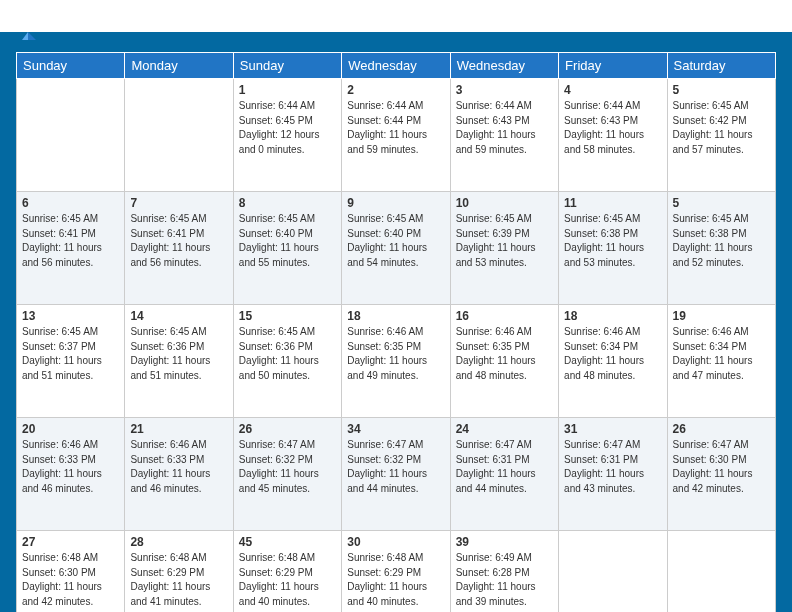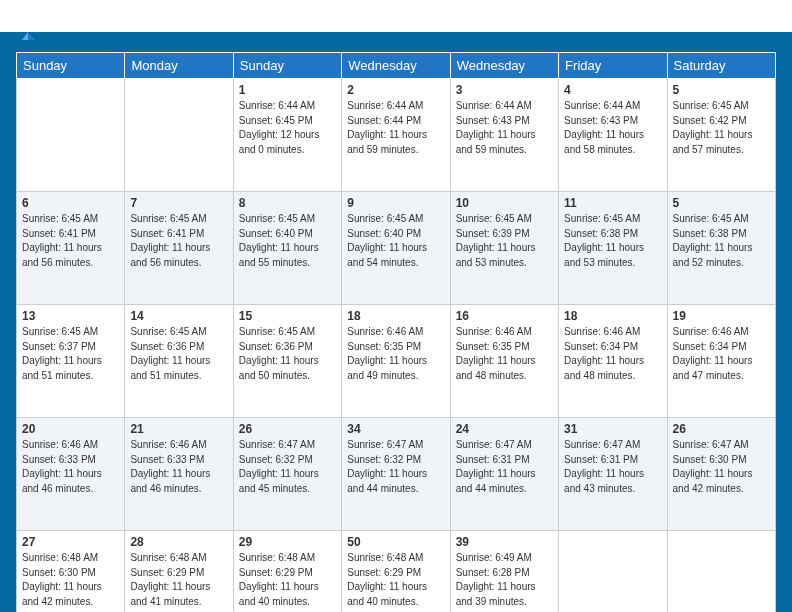--- a/index.html
+++ b/index.html
@@ -304,27 +304,27 @@
 Sunset: 6:30 PM
 Daylight: 11 hours and 42 minutes.</div>
           </td>
           <td>
             <span class="day-number">28</span>
             <div class="day-info" style="white-space: pre-line;">Sunrise: 6:48 AM
 Sunset: 6:29 PM
 Daylight: 11 hours and 41 minutes.</div>
           </td>
           <td>
-            <span class="day-number">29</span>
+            <span class="day-number">45</span>
             <div class="day-info" style="white-space: pre-line;">Sunrise: 6:48 AM
 Sunset: 6:29 PM
 Daylight: 11 hours and 40 minutes.</div>
           </td>
           <td>
-            <span class="day-number">50</span>
+            <span class="day-number">30</span>
             <div class="day-info" style="white-space: pre-line;">Sunrise: 6:48 AM
 Sunset: 6:29 PM
 Daylight: 11 hours and 40 minutes.</div>
           </td>
           <td>
             <span class="day-number">39</span>
             <div class="day-info" style="white-space: pre-line;">Sunrise: 6:49 AM
 Sunset: 6:28 PM
 Daylight: 11 hours and 39 minutes.</div>
           </td>

